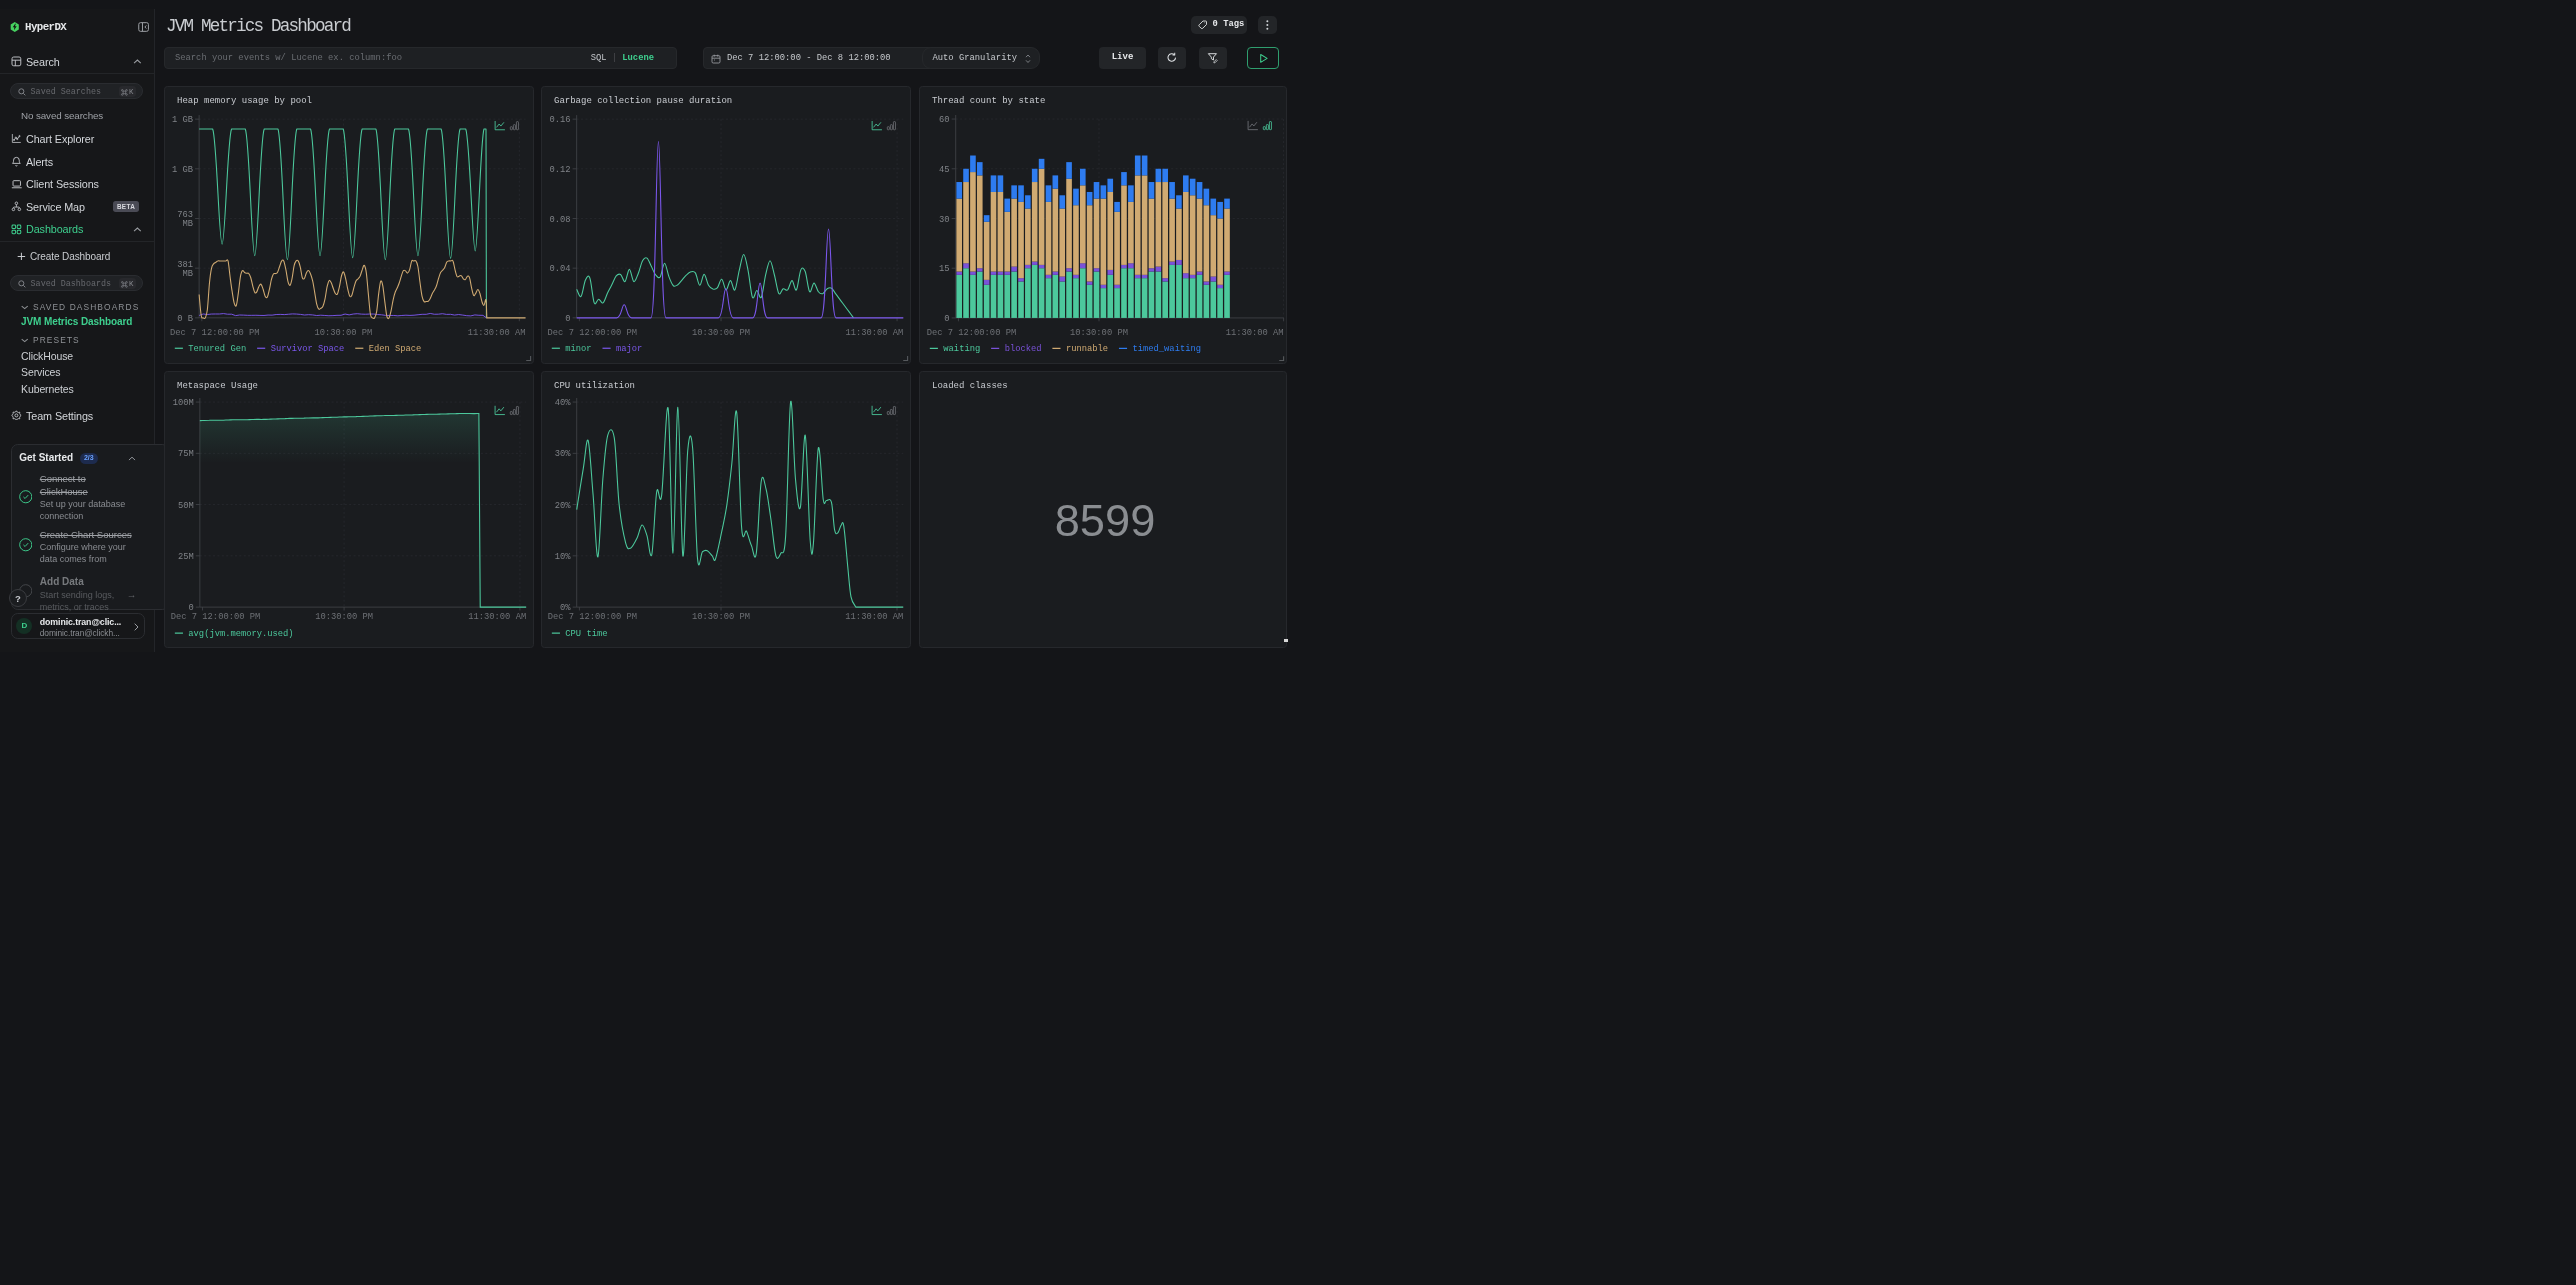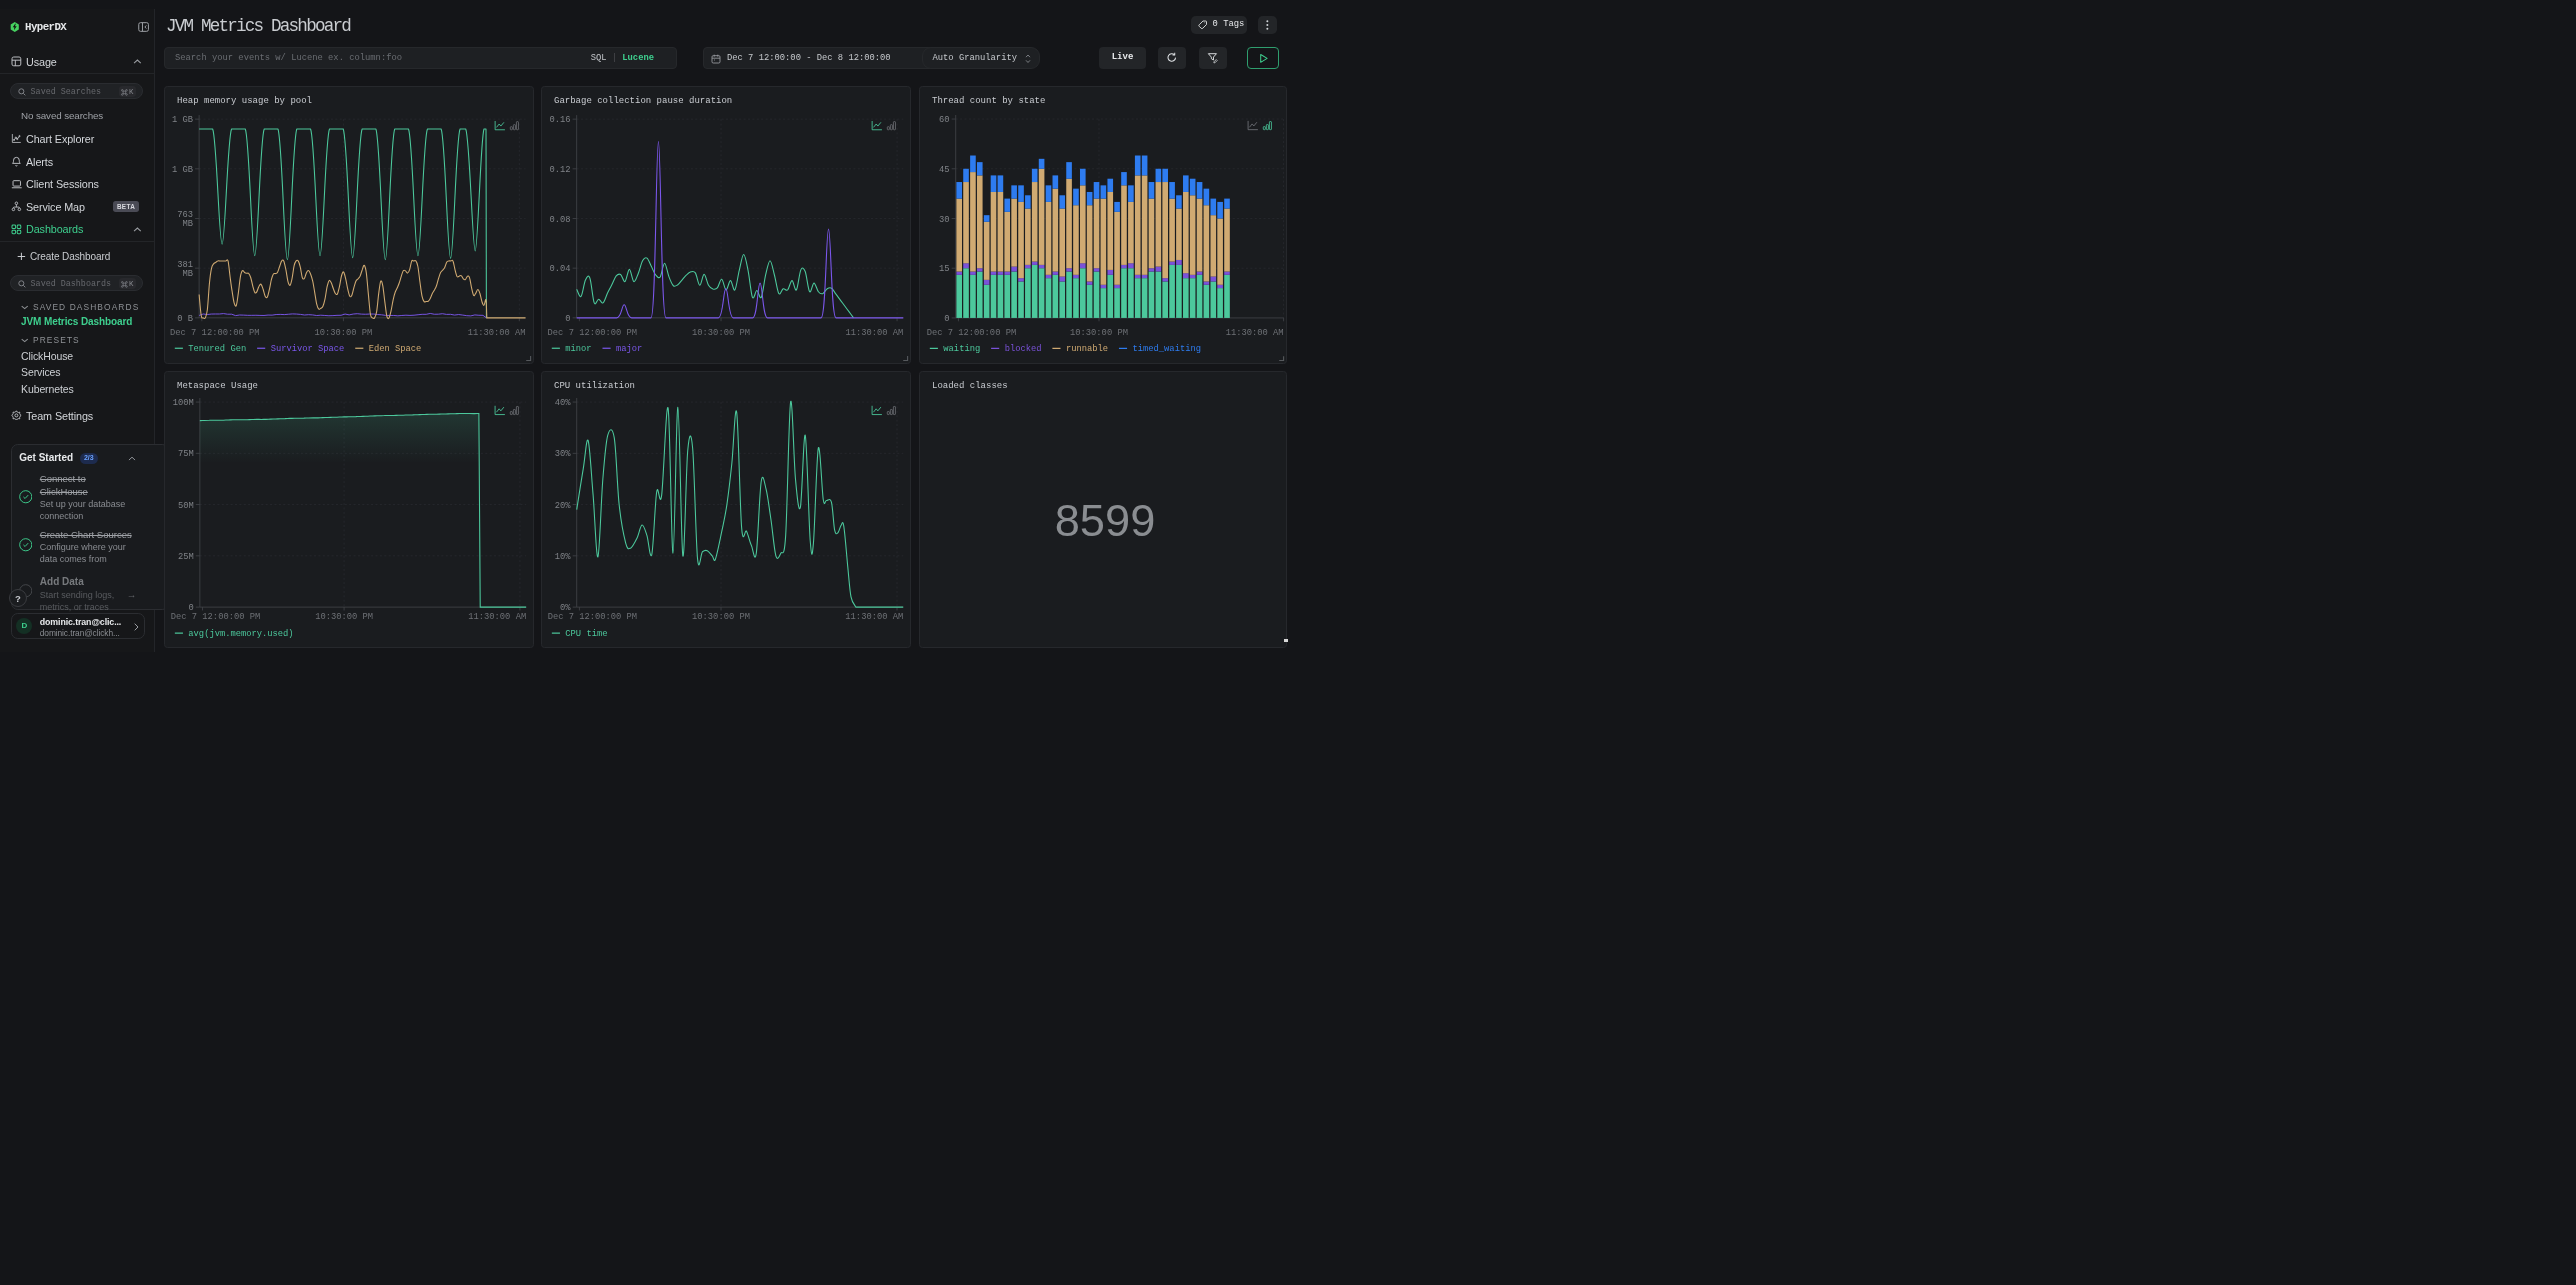--- a/index.html
+++ b/index.html
@@ -47,21 +47,21 @@
   <svg width="11.5" height="10" style="position:absolute;left:138px;top:13px" viewBox="0 0 17 15" fill="none" stroke="#9da0a5" stroke-width="1.5">
     <rect x="1" y="1" width="14.5" height="13" rx="2.6"></rect>
     <path d="M6.6 1 V14"></path>
     <path d="M12.3 5.2 L10.2 7.5 L12.3 9.8"></path>
   </svg>
 
   <svg class="navicon" width="10.8" height="10.8" style="top:47px" viewBox="0 0 16 16" fill="none" stroke="#c3c6ca" stroke-width="1.4">
     <rect x="1.5" y="1.5" width="13" height="13" rx="2.5"></rect>
     <path d="M1.5 6.2 H14.5 M6.4 6.2 V14.5"></path>
   </svg>
-  <div class="navtxt" style="left:26px;top:47px;font-size:10.8px">Usage</div>
+  <div class="navtxt" style="left:26px;top:47px;font-size:10.8px">Search</div>
   <svg class="chev" width="8.8" height="5.4" style="left:133px;top:50px" viewBox="0 0 13 8" fill="none" stroke="#9a9da2" stroke-width="1.6">
       <path d="M1.5 6.2 L6.5 1.6 L11.5 6.2"></path>
     </svg>
   <div class="sep" style="top:64px"></div>
 
   <div class="sideinput" style="top:74px">
     <svg width="8" height="8" style="position:absolute;left:7.4px;top:3.7px" viewBox="0 0 12 12" fill="none" stroke="#85888d" stroke-width="1.4">
         <circle cx="5" cy="5" r="3.8"></circle>
         <path d="M8 8 L11 11"></path>
       </svg>
@@ -184,21 +184,21 @@
   </div>
 </div>
 
 <div id="title">JVM Metrics Dashboard</div>
 
 <div class="hbtn" style="left:1191px;top:15.5px;width:56px;height:18px;">
   <svg width="9.5" height="9.5" style="position:absolute;left:7.4px;top:4.4px" viewBox="0 0 14 14" fill="none" stroke="#e8eaec" stroke-width="1.3">
     <path d="M7.3 1.5 H11.5 A1 1 0 0 1 12.5 2.5 V6.7 L7 12.2 A1.6 1.6 0 0 1 4.7 12.2 L1.8 9.3 A1.6 1.6 0 0 1 1.8 7 L7.3 1.5 Z"></path>
     <circle cx="9.8" cy="4.2" r="0.7" fill="#e8eaec" stroke="none"></circle>
   </svg>
-  <span class="mtx" style="position:absolute;left:21.6px;top:3.4px;font-weight:normal;color:#e8eaec">0 Tags</span>
+  <span class="mtx" style="position:absolute;left:21.6px;top:3.4px;font-weight:bold;color:#e8eaec">0 Tags</span>
 </div>
 <div class="hbtn" style="left:1258px;top:15.5px;width:19px;height:18px;">
   <svg width="2.7" height="10" style="position:absolute;left:8.4px;top:4px" viewBox="0 0 4 15" fill="#d0d3d7">
       <circle cx="2" cy="2" r="1.5"></circle>
       <circle cx="2" cy="7.5" r="1.5"></circle>
       <circle cx="2" cy="13" r="1.5"></circle>
     </svg>
 </div>
 
 <div class="inputbox" style="left:164px;width:513px;">

